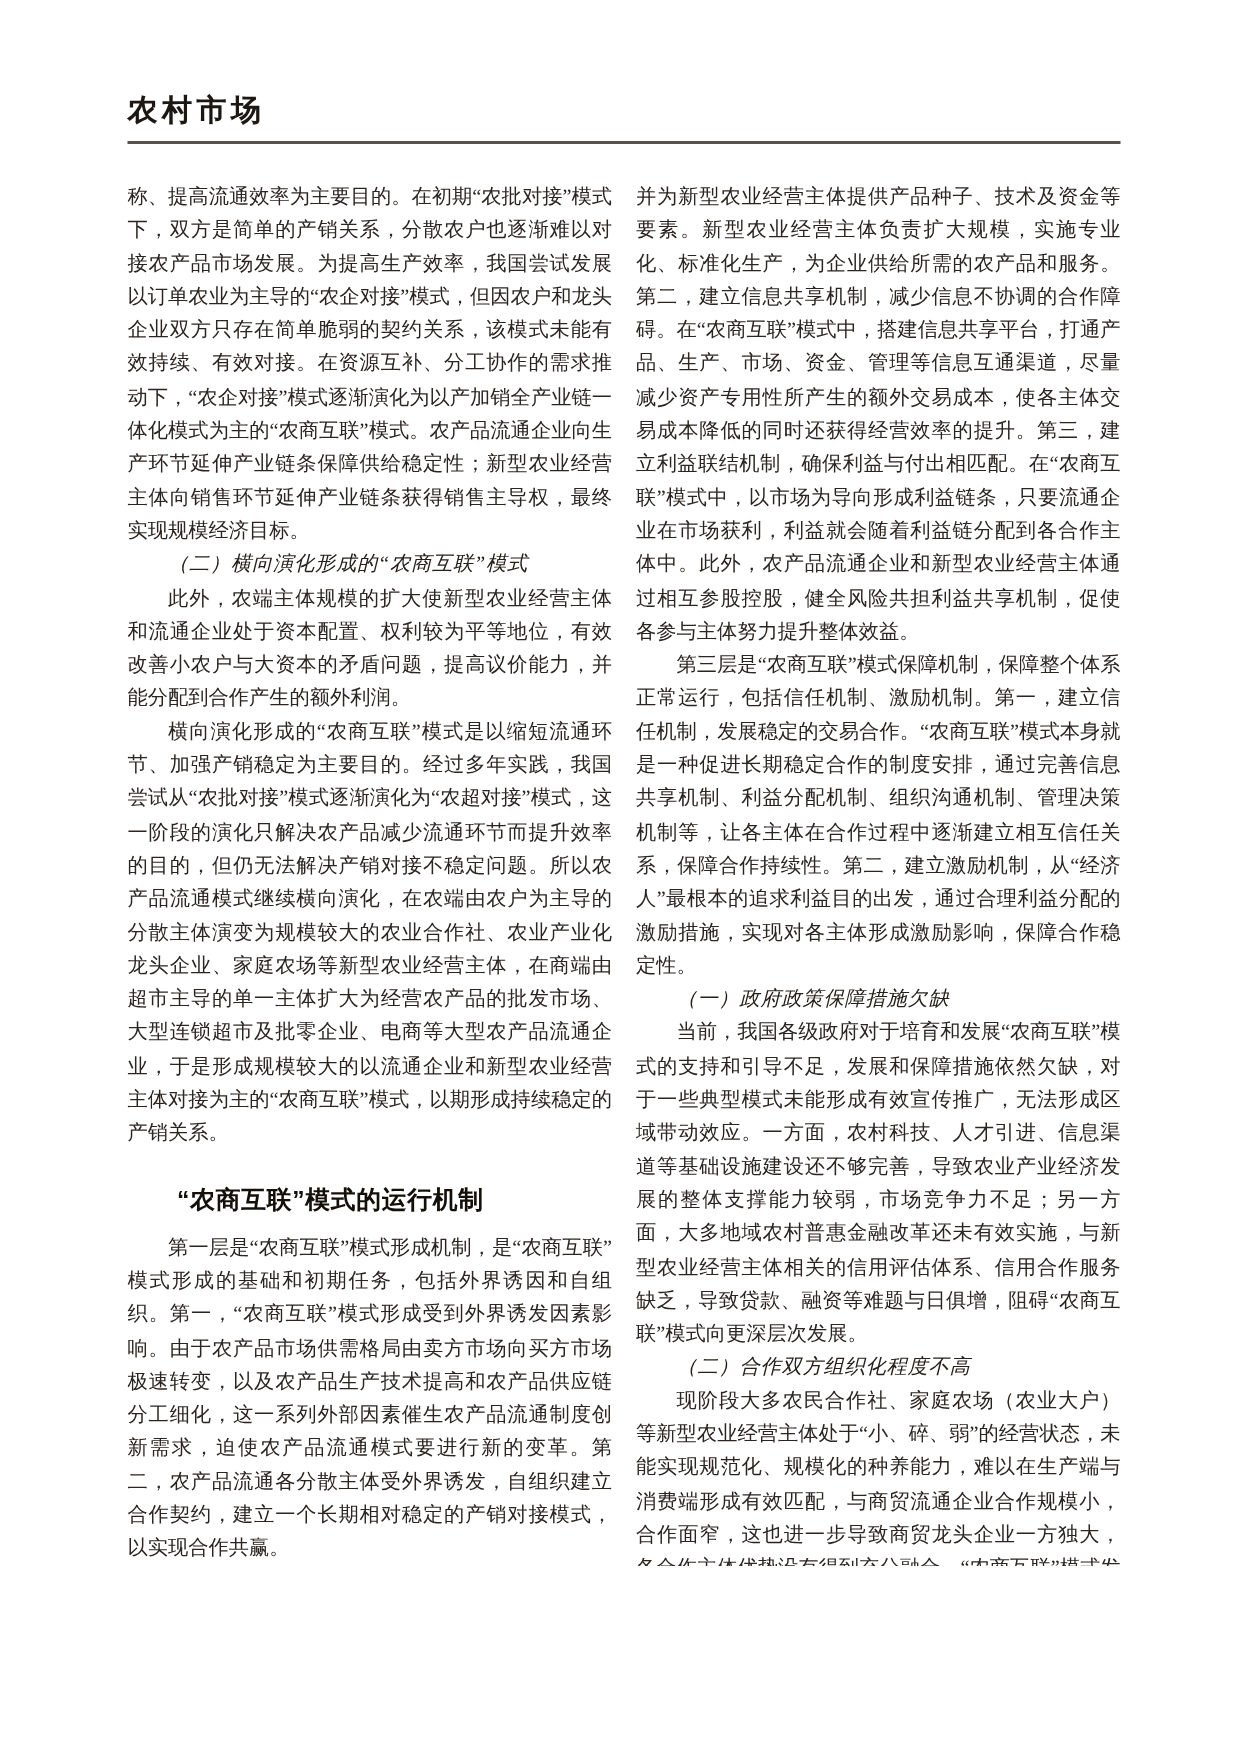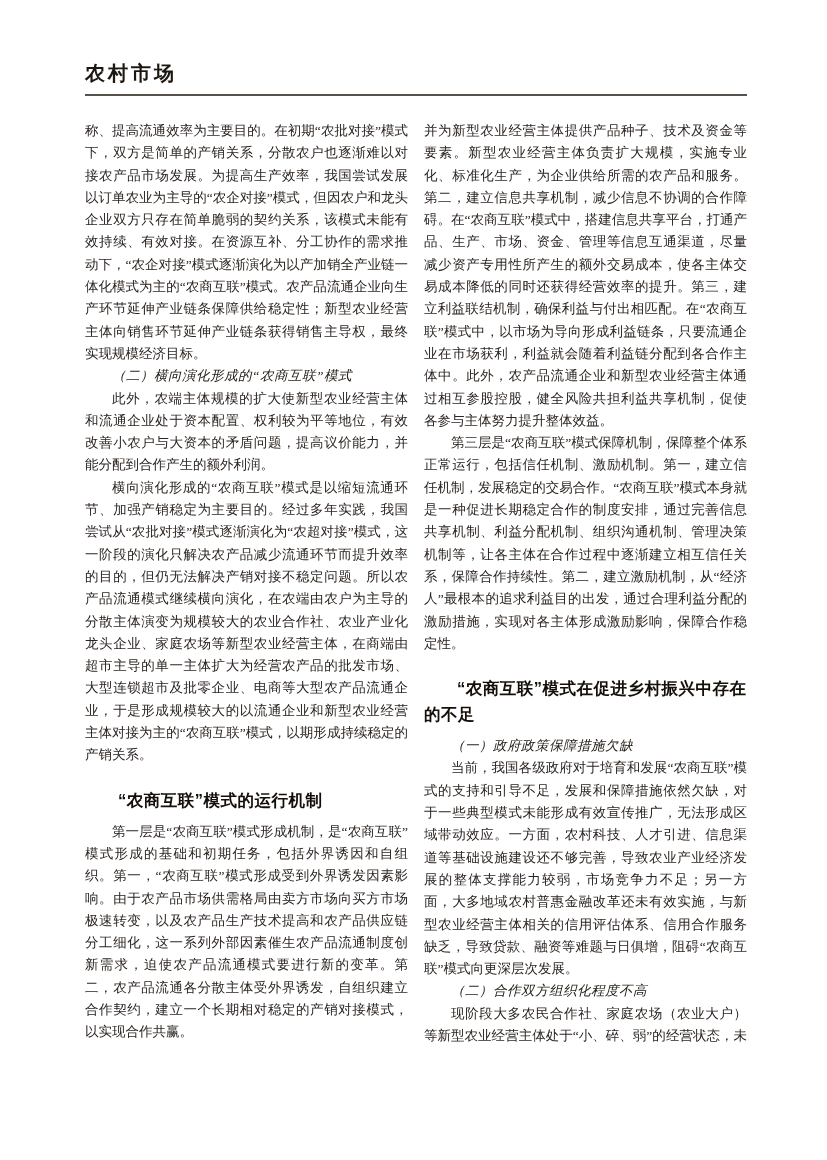--- a/index.html
+++ b/index.html
@@ -53,21 +53,20 @@
         <p class="blk kai">（二）横向演化形成的“农商互联”模式</p>
         <p class="blk indent">此外，农端主体规模的扩大使新型农业经营主体和流通企业处于资本配置、权利较为平等地位，有效改善小农户与大资本的矛盾问题，提高议价能力，并能分配到合作产生的额外利润。</p>
         <p class="blk indent">横向演化形成的“农商互联”模式是以缩短流通环节、加强产销稳定为主要目的。经过多年实践，我国尝试从“农批对接”模式逐渐演化为“农超对接”模式，这一阶段的演化只解决农产品减少流通环节而提升效率的目的，但仍无法解决产销对接不稳定问题。所以农产品流通模式继续横向演化，在农端由农户为主导的分散主体演变为规模较大的农业合作社、农业产业化龙头企业、家庭农场等新型农业经营主体，在商端由超市主导的单一主体扩大为经营农产品的批发市场、大型连锁超市及批零企业、电商等大型农产品流通企业，于是形成规模较大的以流通企业和新型农业经营主体对接为主的“农商互联”模式，以期形成持续稳定的产销关系。</p>
         <p class="blk bold-head">“农商互联”模式的运行机制</p>
         <p class="blk indent">第一层是“农商互联”模式形成机制，是“农商互联”模式形成的基础和初期任务，包括外界诱因和自组织。第一，“农商互联”模式形成受到外界诱发因素影响。由于农产品市场供需格局由卖方市场向买方市场极速转变，以及农产品生产技术提高和农产品供应链分工细化，这一系列外部因素催生农产品流通制度创新需求，迫使农产品流通模式要进行新的变革。第二，农产品流通各分散主体受外界诱发，自组织建立合作契约，建立一个长期相对稳定的产销对接模式，以实现合作共赢。</p>
         <p class="blk indent">第二层是“农商互联”模式合作机制，是实现“农商互联”模式运行的核心，包括分工协作机制、信息共享机制和利益联结机制。第一，建立分工协作机制，优化合作交易模式。在“农商互联”模式中，合作双方根据自身掌握的核心要素和业务特长分别进入生产环节和市场拓销环节。农产品流通企业负责拓展销售网络，塑造农产品品牌，</p>
       </div>
     <div class="col col-right">
         <p class="blk">并为新型农业经营主体提供产品种子、技术及资金等要素。新型农业经营主体负责扩大规模，实施专业化、标准化生产，为企业供给所需的农产品和服务。第二，建立信息共享机制，减少信息不协调的合作障碍。在“农商互联”模式中，搭建信息共享平台，打通产品、生产、市场、资金、管理等信息互通渠道，尽量减少资产专用性所产生的额外交易成本，使各主体交易成本降低的同时还获得经营效率的提升。第三，建立利益联结机制，确保利益与付出相匹配。在“农商互联”模式中，以市场为导向形成利益链条，只要流通企业在市场获利，利益就会随着利益链分配到各合作主体中。此外，农产品流通企业和新型农业经营主体通过相互参股控股，健全风险共担利益共享机制，促使各参与主体努力提升整体效益。</p>
         <p class="blk indent">第三层是“农商互联”模式保障机制，保障整个体系正常运行，包括信任机制、激励机制。第一，建立信任机制，发展稳定的交易合作。“农商互联”模式本身就是一种促进长期稳定合作的制度安排，通过完善信息共享机制、利益分配机制、组织沟通机制、管理决策机制等，让各主体在合作过程中逐渐建立相互信任关系，保障合作持续性。第二，建立激励机制，从“经济人”最根本的追求利益目的出发，通过合理利益分配的激励措施，实现对各主体形成激励影响，保障合作稳定性。</p>
-        <p class="blk bold-head">“农商互联”模式在促进乡村振兴中存在的不足</p>
         <p class="blk kai">（一）政府政策保障措施欠缺</p>
         <p class="blk indent">当前，我国各级政府对于培育和发展“农商互联”模式的支持和引导不足，发展和保障措施依然欠缺，对于一些典型模式未能形成有效宣传推广，无法形成区域带动效应。一方面，农村科技、人才引进、信息渠道等基础设施建设还不够完善，导致农业产业经济发展的整体支撑能力较弱，市场竞争力不足；另一方面，大多地域农村普惠金融改革还未有效实施，与新型农业经营主体相关的信用评估体系、信用合作服务缺乏，导致贷款、融资等难题与日俱增，阻碍“农商互联”模式向更深层次发展。</p>
         <p class="blk kai">（二）合作双方组织化程度不高</p>
         <p class="blk indent">现阶段大多农民合作社、家庭农场（农业大户）等新型农业经营主体处于“小、碎、弱”的经营状态，未能实现规范化、规模化的种养能力，难以在生产端与消费端形成有效匹配，与商贸流通企业合作规模小，合作面窄，这也进一步导致商贸龙头企业一方独大，各合作主体优势没有得到充分融合，“农商互联”模式发展根基不稳固。在乡村振兴的政策契机下，需要进一步完善新型农业主体与商贸流通企业的的有机衔接，保护农户和农业主体的合作</p>
       </div>
   </div>
 
   <div class="footer">
     <span class="page-num">136</span>
     <span class="journal">商业经济研究</span>

